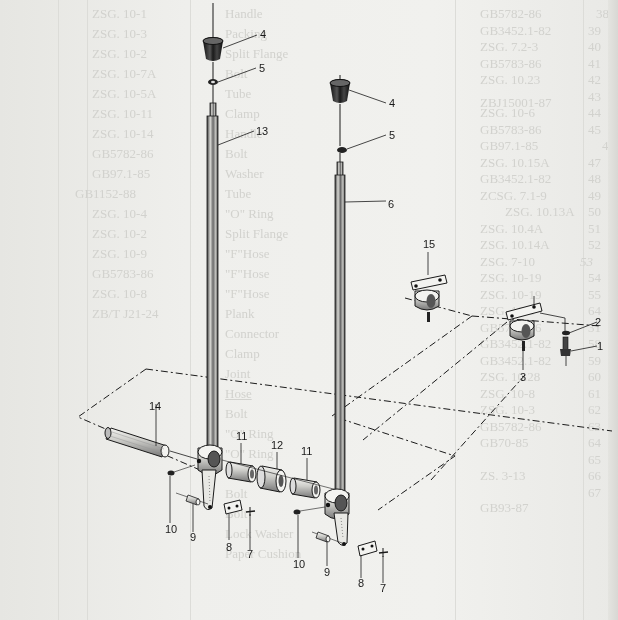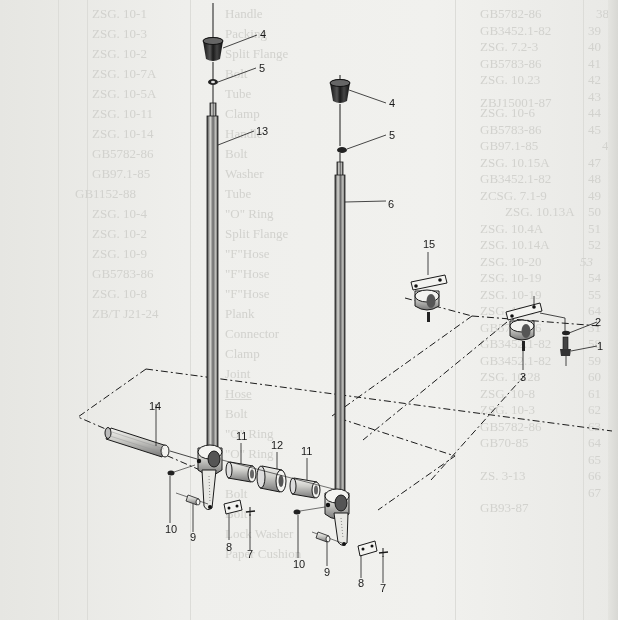--- a/index.html
+++ b/index.html
@@ -104,21 +104,21 @@
       <div class="ghost-row" style="left: 480px; top: 95px; text-align: center;">ZBJ15001-87</div>
       <div class="ghost-row" style="left: 480px; top: 105px;">ZSG. 10-6</div>
       <div class="ghost-row" style="left: 480px; top: 121.5px;">GB5783-86</div>
       <div class="ghost-row" style="left: 480px; top: 138px;">GB97.1-85</div>
       <div class="ghost-row" style="left: 480px; top: 154.5px;">ZSG. 10.15A</div>
       <div class="ghost-row" style="left: 480px; top: 171px;">GB3452.1-82</div>
       <div class="ghost-row" style="left: 480px; top: 187.5px;">ZCSG. 7.1-9</div>
       <div class="ghost-row" style="left: 480px; top: 204px; margin-left: 25px;">ZSG. 10.13A</div>
       <div class="ghost-row" style="left: 480px; top: 220.5px;">ZSG. 10.4A</div>
       <div class="ghost-row" style="left: 480px; top: 237px;">ZSG. 10.14A</div>
-      <div class="ghost-row" style="left: 480px; top: 253.5px;">ZSG. 10-20</div>
+      <div class="ghost-row" style="left: 480px; top: 253.5px;">ZSG. 7-10</div>
       <div class="ghost-row" style="left: 480px; top: 270px;">ZSG. 10-19</div>
       <div class="ghost-row" style="left: 480px; top: 286.5px;">ZSG. 10-19</div>
       <div class="ghost-row" style="left: 480px; top: 303px;">ZSG. 10-5</div>
       <div class="ghost-row" style="left: 480px; top: 319.5px;">GB5782-86</div>
       <div class="ghost-row" style="left: 480px; top: 336px;">GB3452.1-82</div>
       <div class="ghost-row" style="left: 480px; top: 352.5px;">GB3452.1-82</div>
       <div class="ghost-row" style="left: 480px; top: 369px;">ZSG. 10.28</div>
       <div class="ghost-row" style="left: 480px; top: 385.5px;">ZSG. 10-8</div>
       <div class="ghost-row" style="left: 480px; top: 402px;">ZSG. 10-3</div>
       <div class="ghost-row" style="left: 480px; top: 418.5px;">GB5782-86</div>

